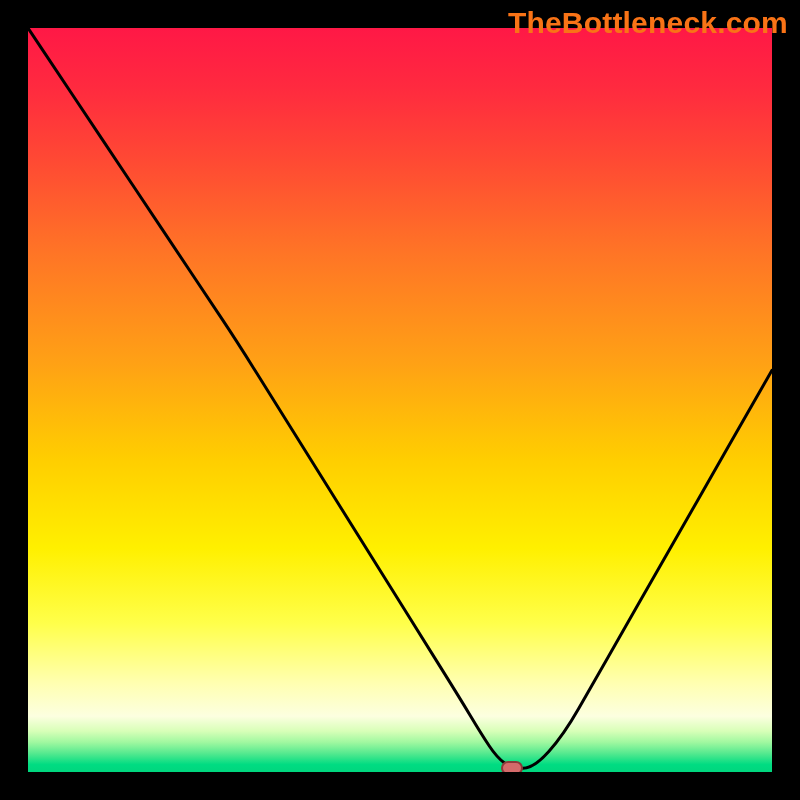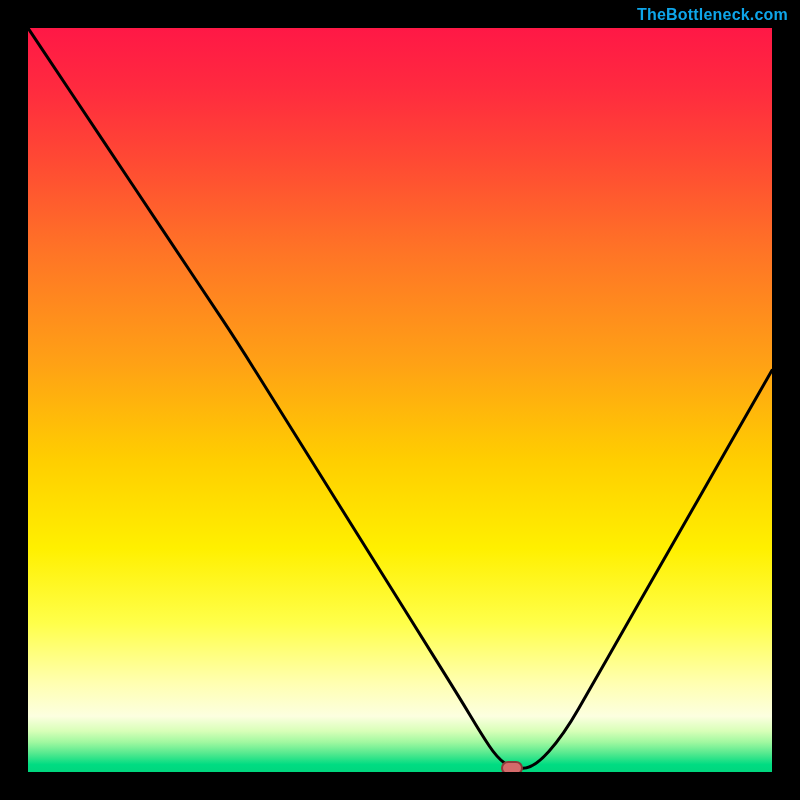--- a/index.html
+++ b/index.html
@@ -38,23 +38,23 @@
     left: 0;
     top: 0;
     width: 100%;
     height: 100%;
   }
   .watermark {
     position: absolute;
     top: 6px;
     right: 12px;
     font-family: Arial, Helvetica, sans-serif;
-    font-size: 16px;
+    font-size: 30px;
     font-weight: bold;
-    color: #0ea5e9;
+    color: #f97316;
     letter-spacing: 0.2px;
     user-select: none;
   }
   .marker {
     position: absolute;
     border-radius: 50% / 50%;
     box-sizing: border-box;
   }
 </style>
 </head>

